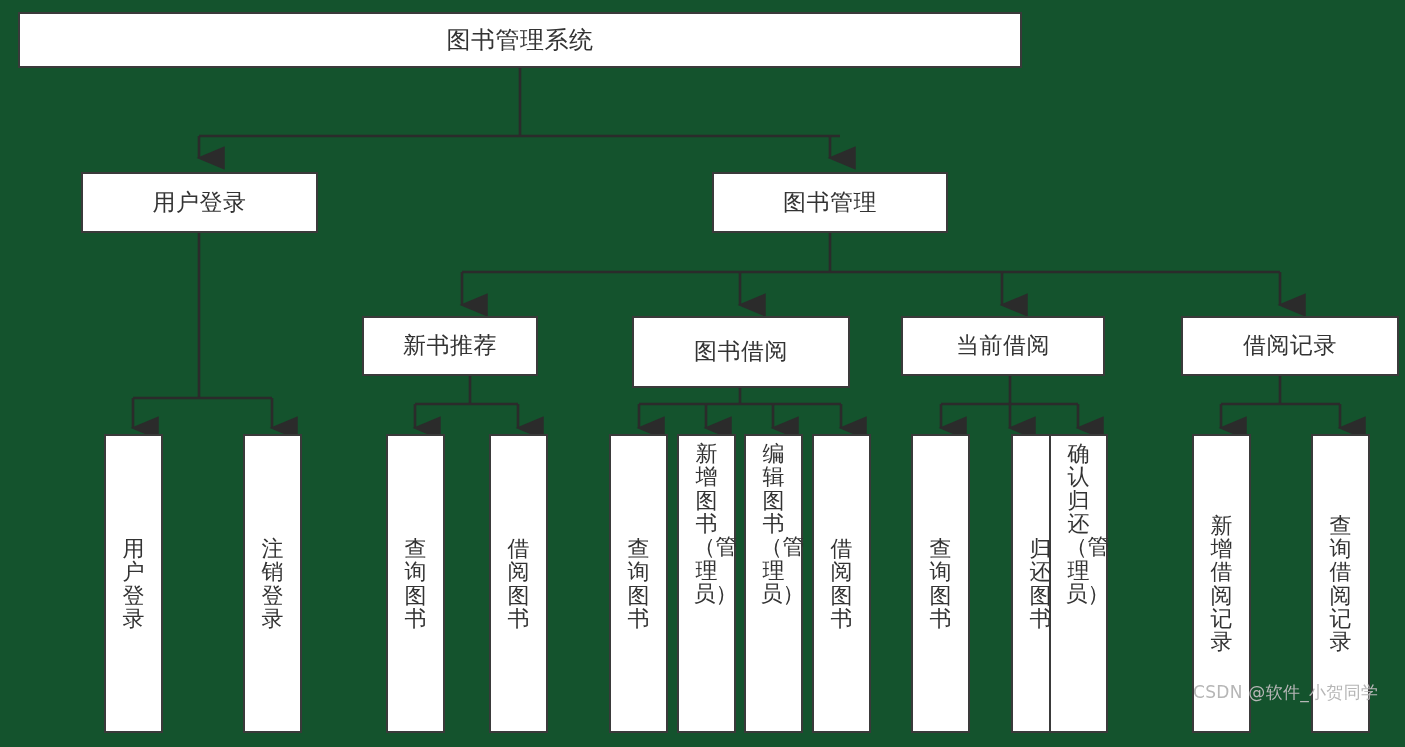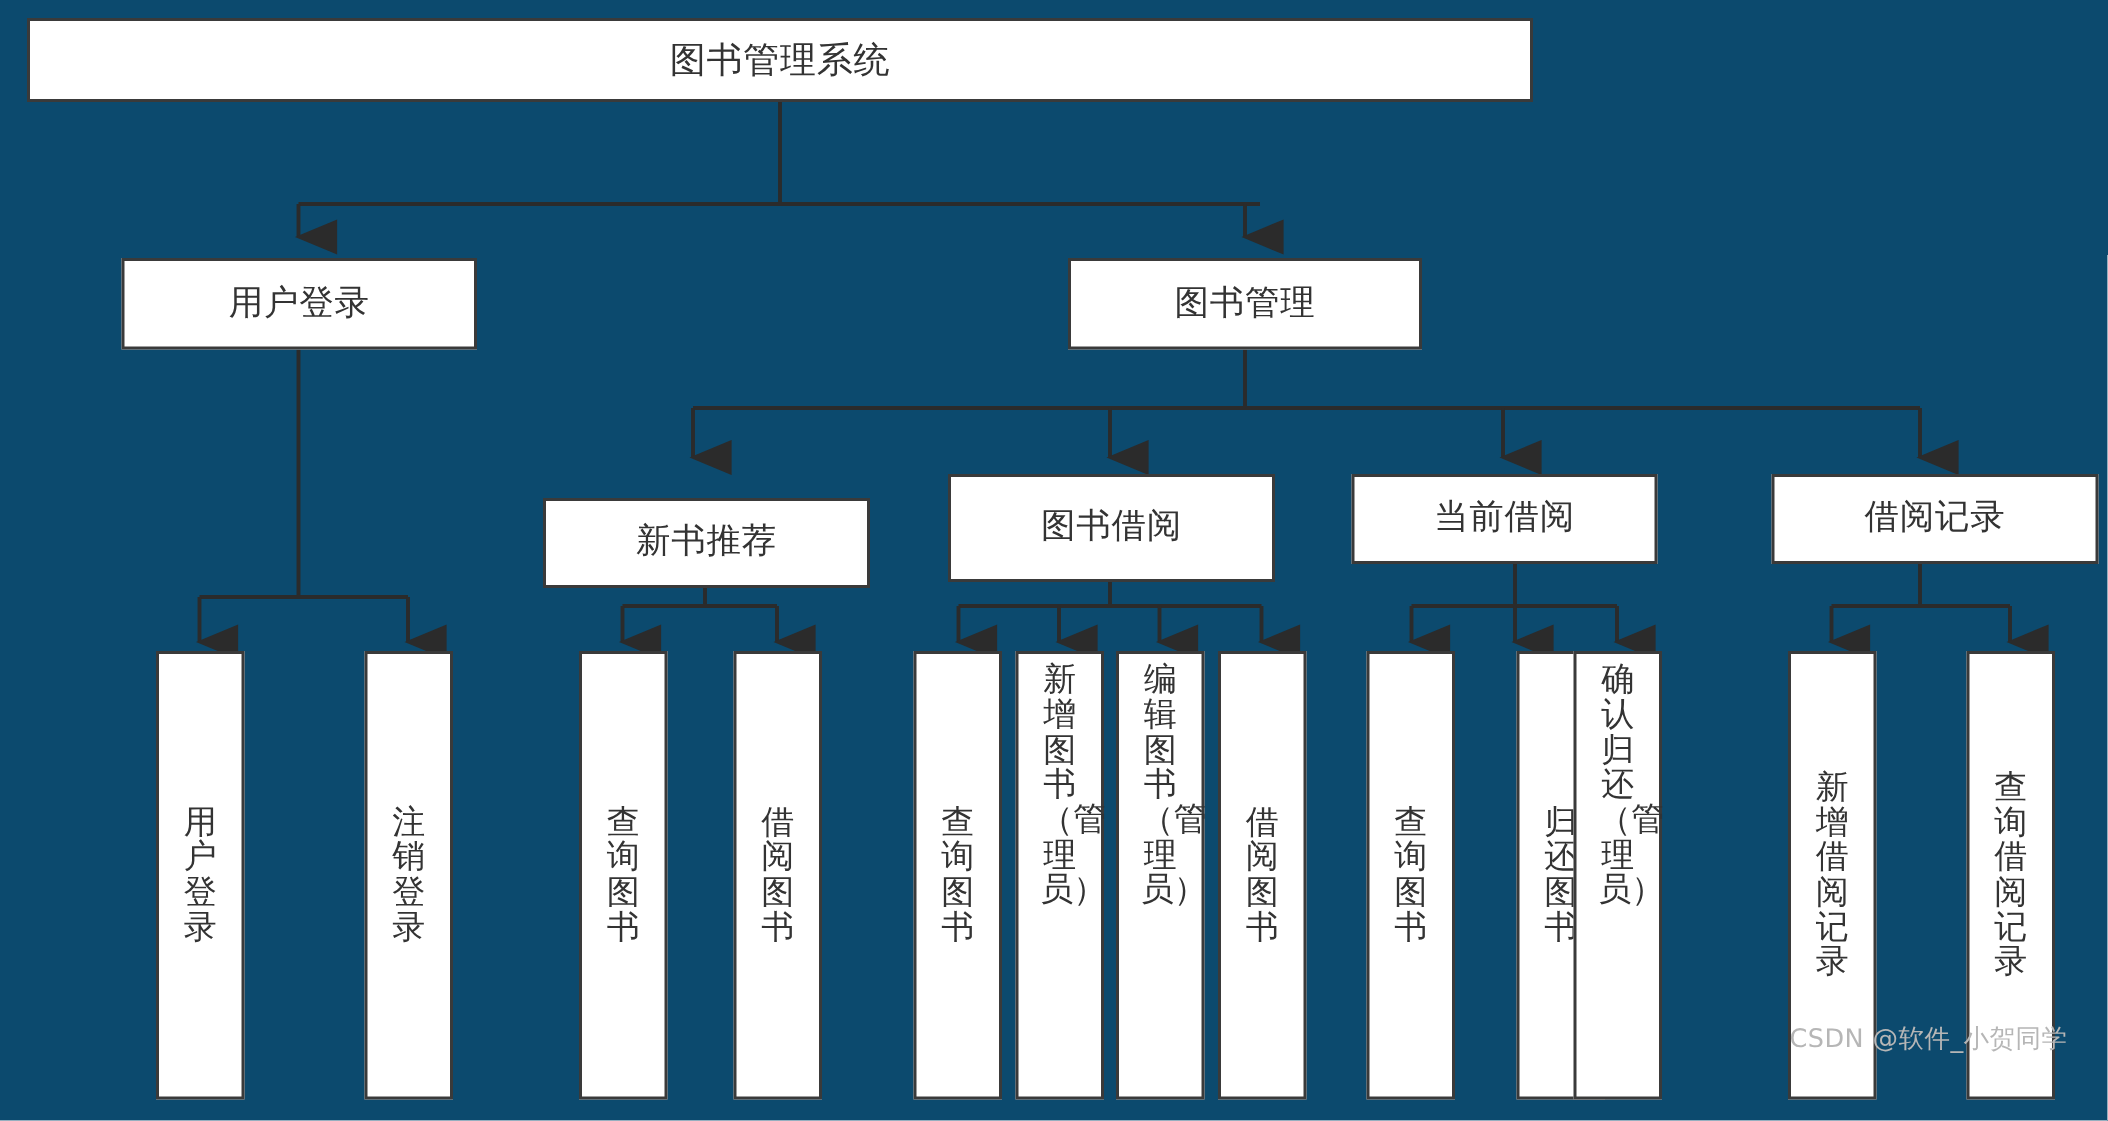--- a/index.html
+++ b/index.html
@@ -9,21 +9,21 @@
     background: #ffffff;
   }
   body {
     font-family: "DejaVu Sans", "Liberation Sans", sans-serif;
     -webkit-font-smoothing: antialiased;
   }
   #diagram-root {
     position: relative;
     width: 1405px;
     height: 747px;
-    background: #0c4a6e;
+    background: #14532d;
     overflow: hidden;
   }
   #edges-layer {
     position: absolute;
     left: 0;
     top: 0;
     width: 1405px;
     height: 747px;
     pointer-events: none;
   }
@@ -140,21 +140,21 @@
     <span class="node-label">图书管理系统</span>
   </div>
 
   <div class="node horiz" style="left:81px; top:172px; width:237px; height:61px;">
     <span class="node-label">用户登录</span>
   </div>
   <div class="node horiz" style="left:712px; top:172px; width:236px; height:61px;">
     <span class="node-label">图书管理</span>
   </div>
 
-  <div class="node horiz" style="left:362px; top:332px; width:218px; height:60px;">
+  <div class="node horiz" style="left:362px; top:316px; width:176px; height:60px;">
     <span class="node-label">新书推荐</span>
   </div>
   <div class="node horiz" style="left:632px; top:316px; width:218px; height:72px;">
     <span class="node-label">图书借阅</span>
   </div>
   <div class="node horiz" style="left:901px; top:316px; width:204px; height:60px;">
     <span class="node-label">当前借阅</span>
   </div>
   <div class="node horiz" style="left:1181px; top:316px; width:218px; height:60px;">
     <span class="node-label">借阅记录</span>

